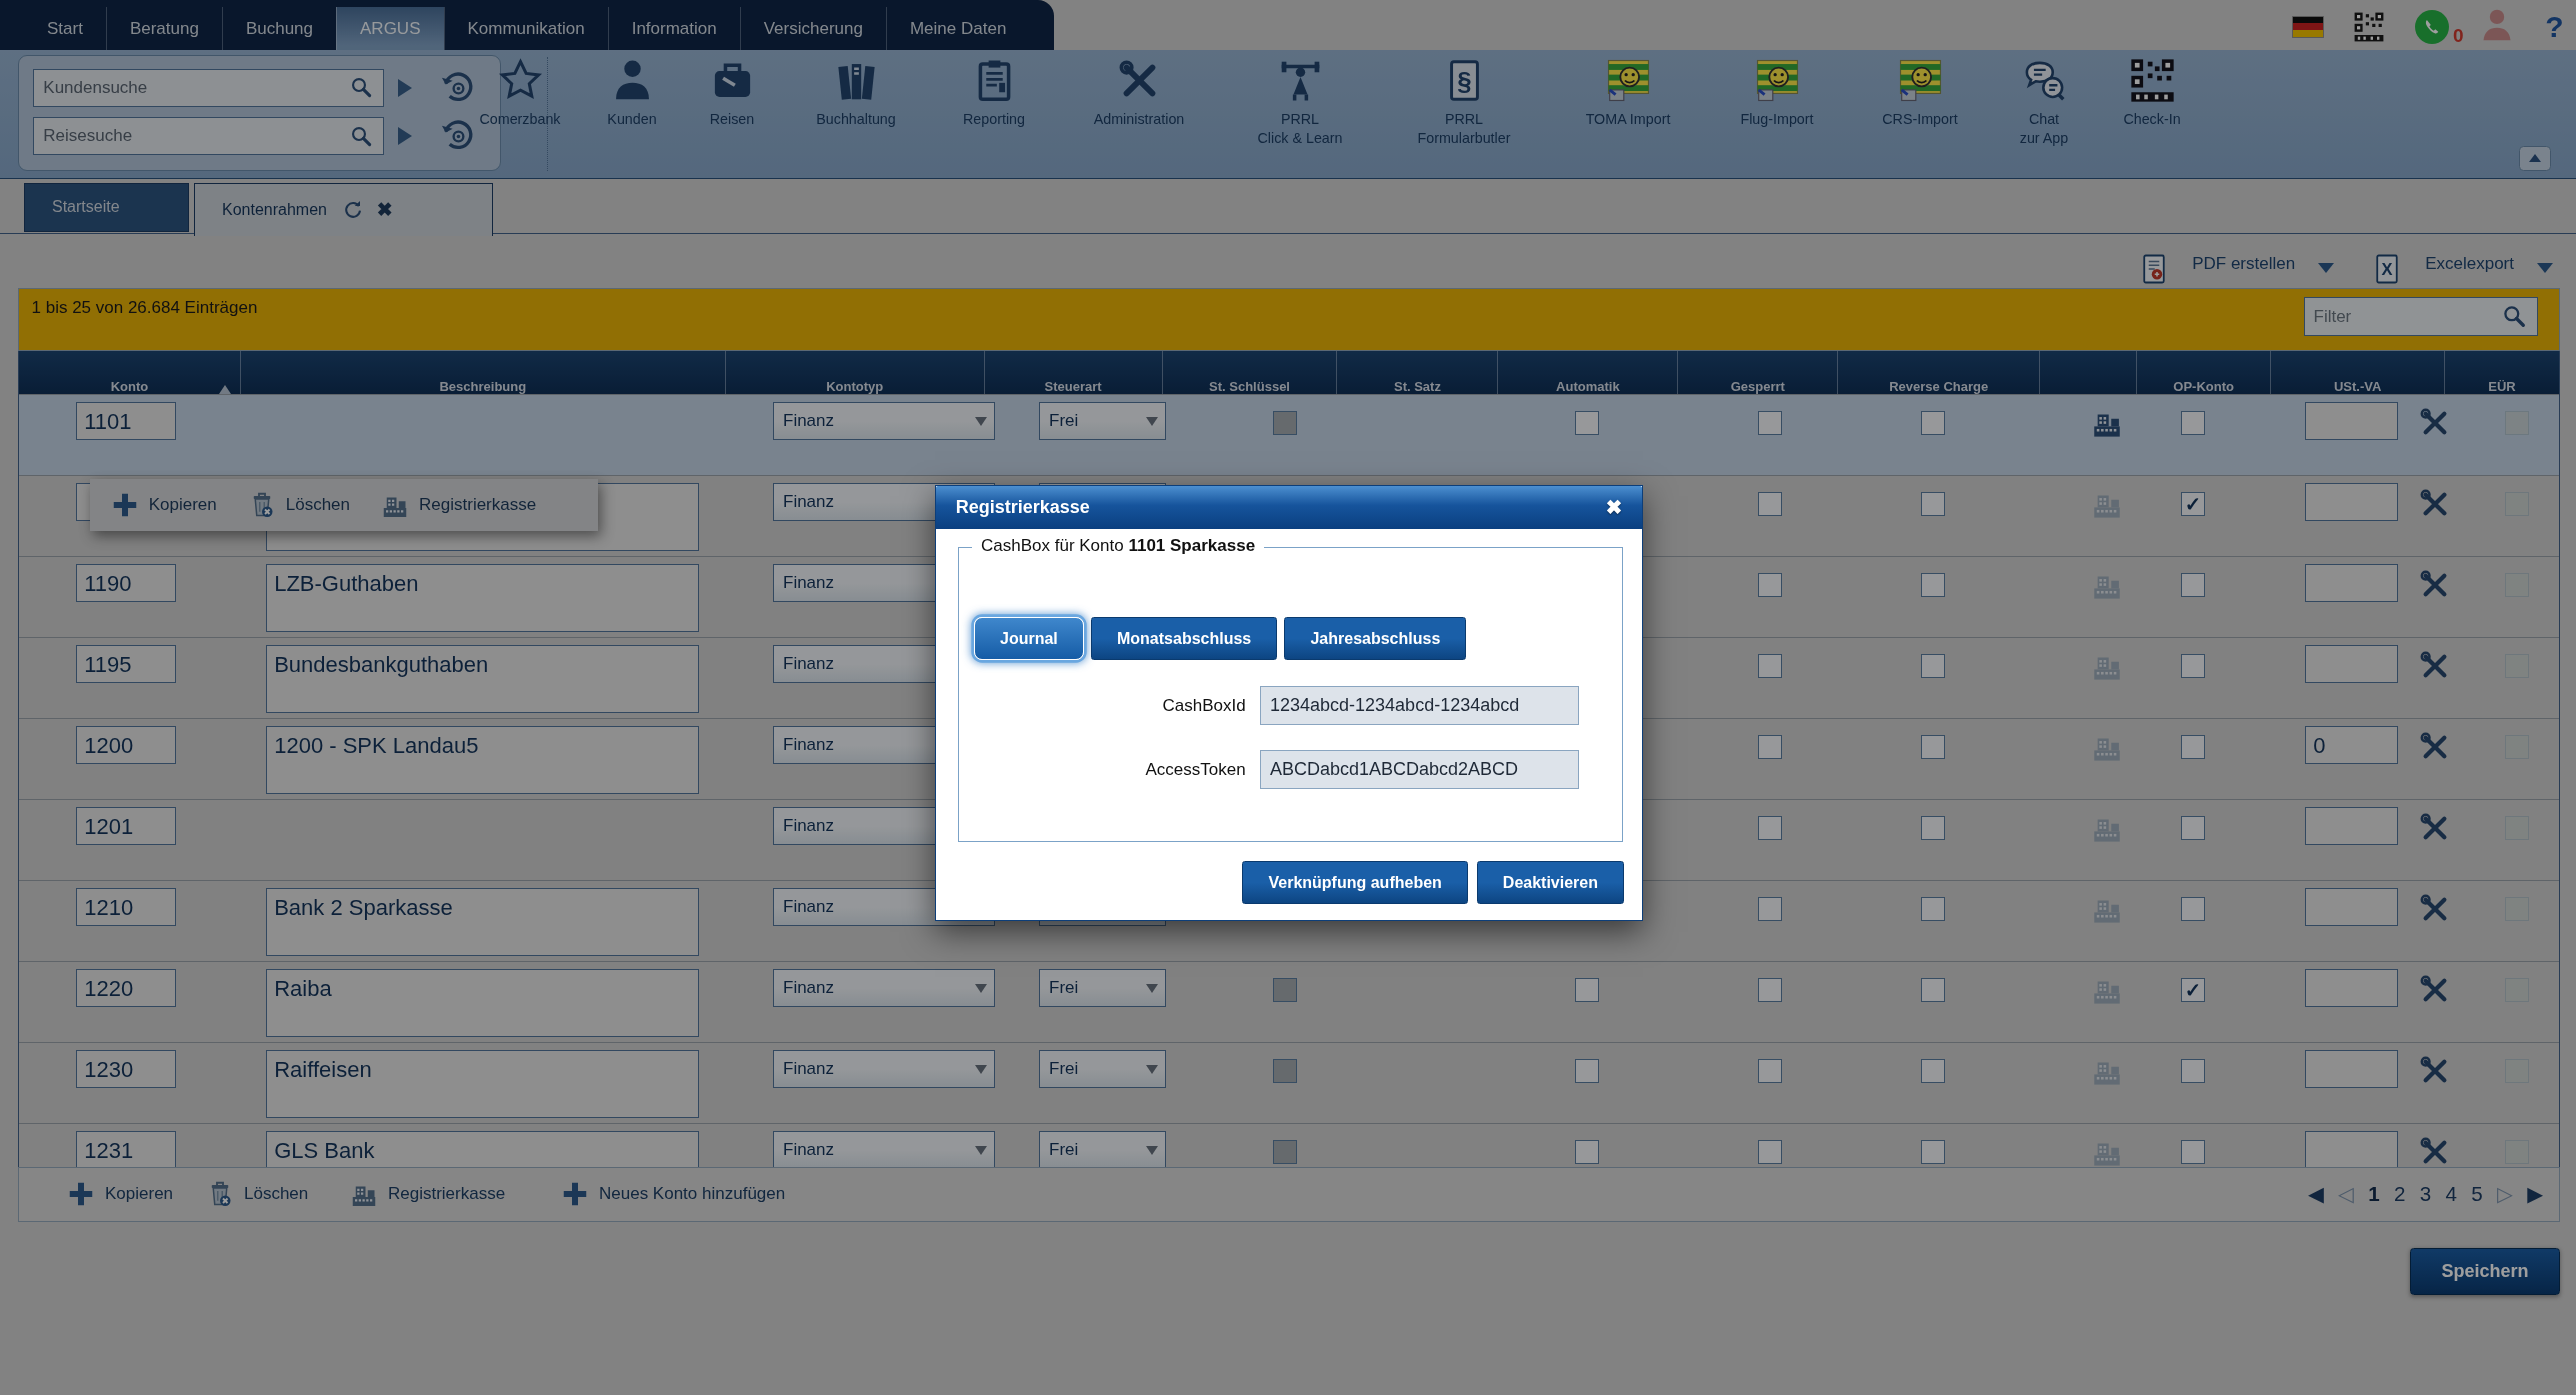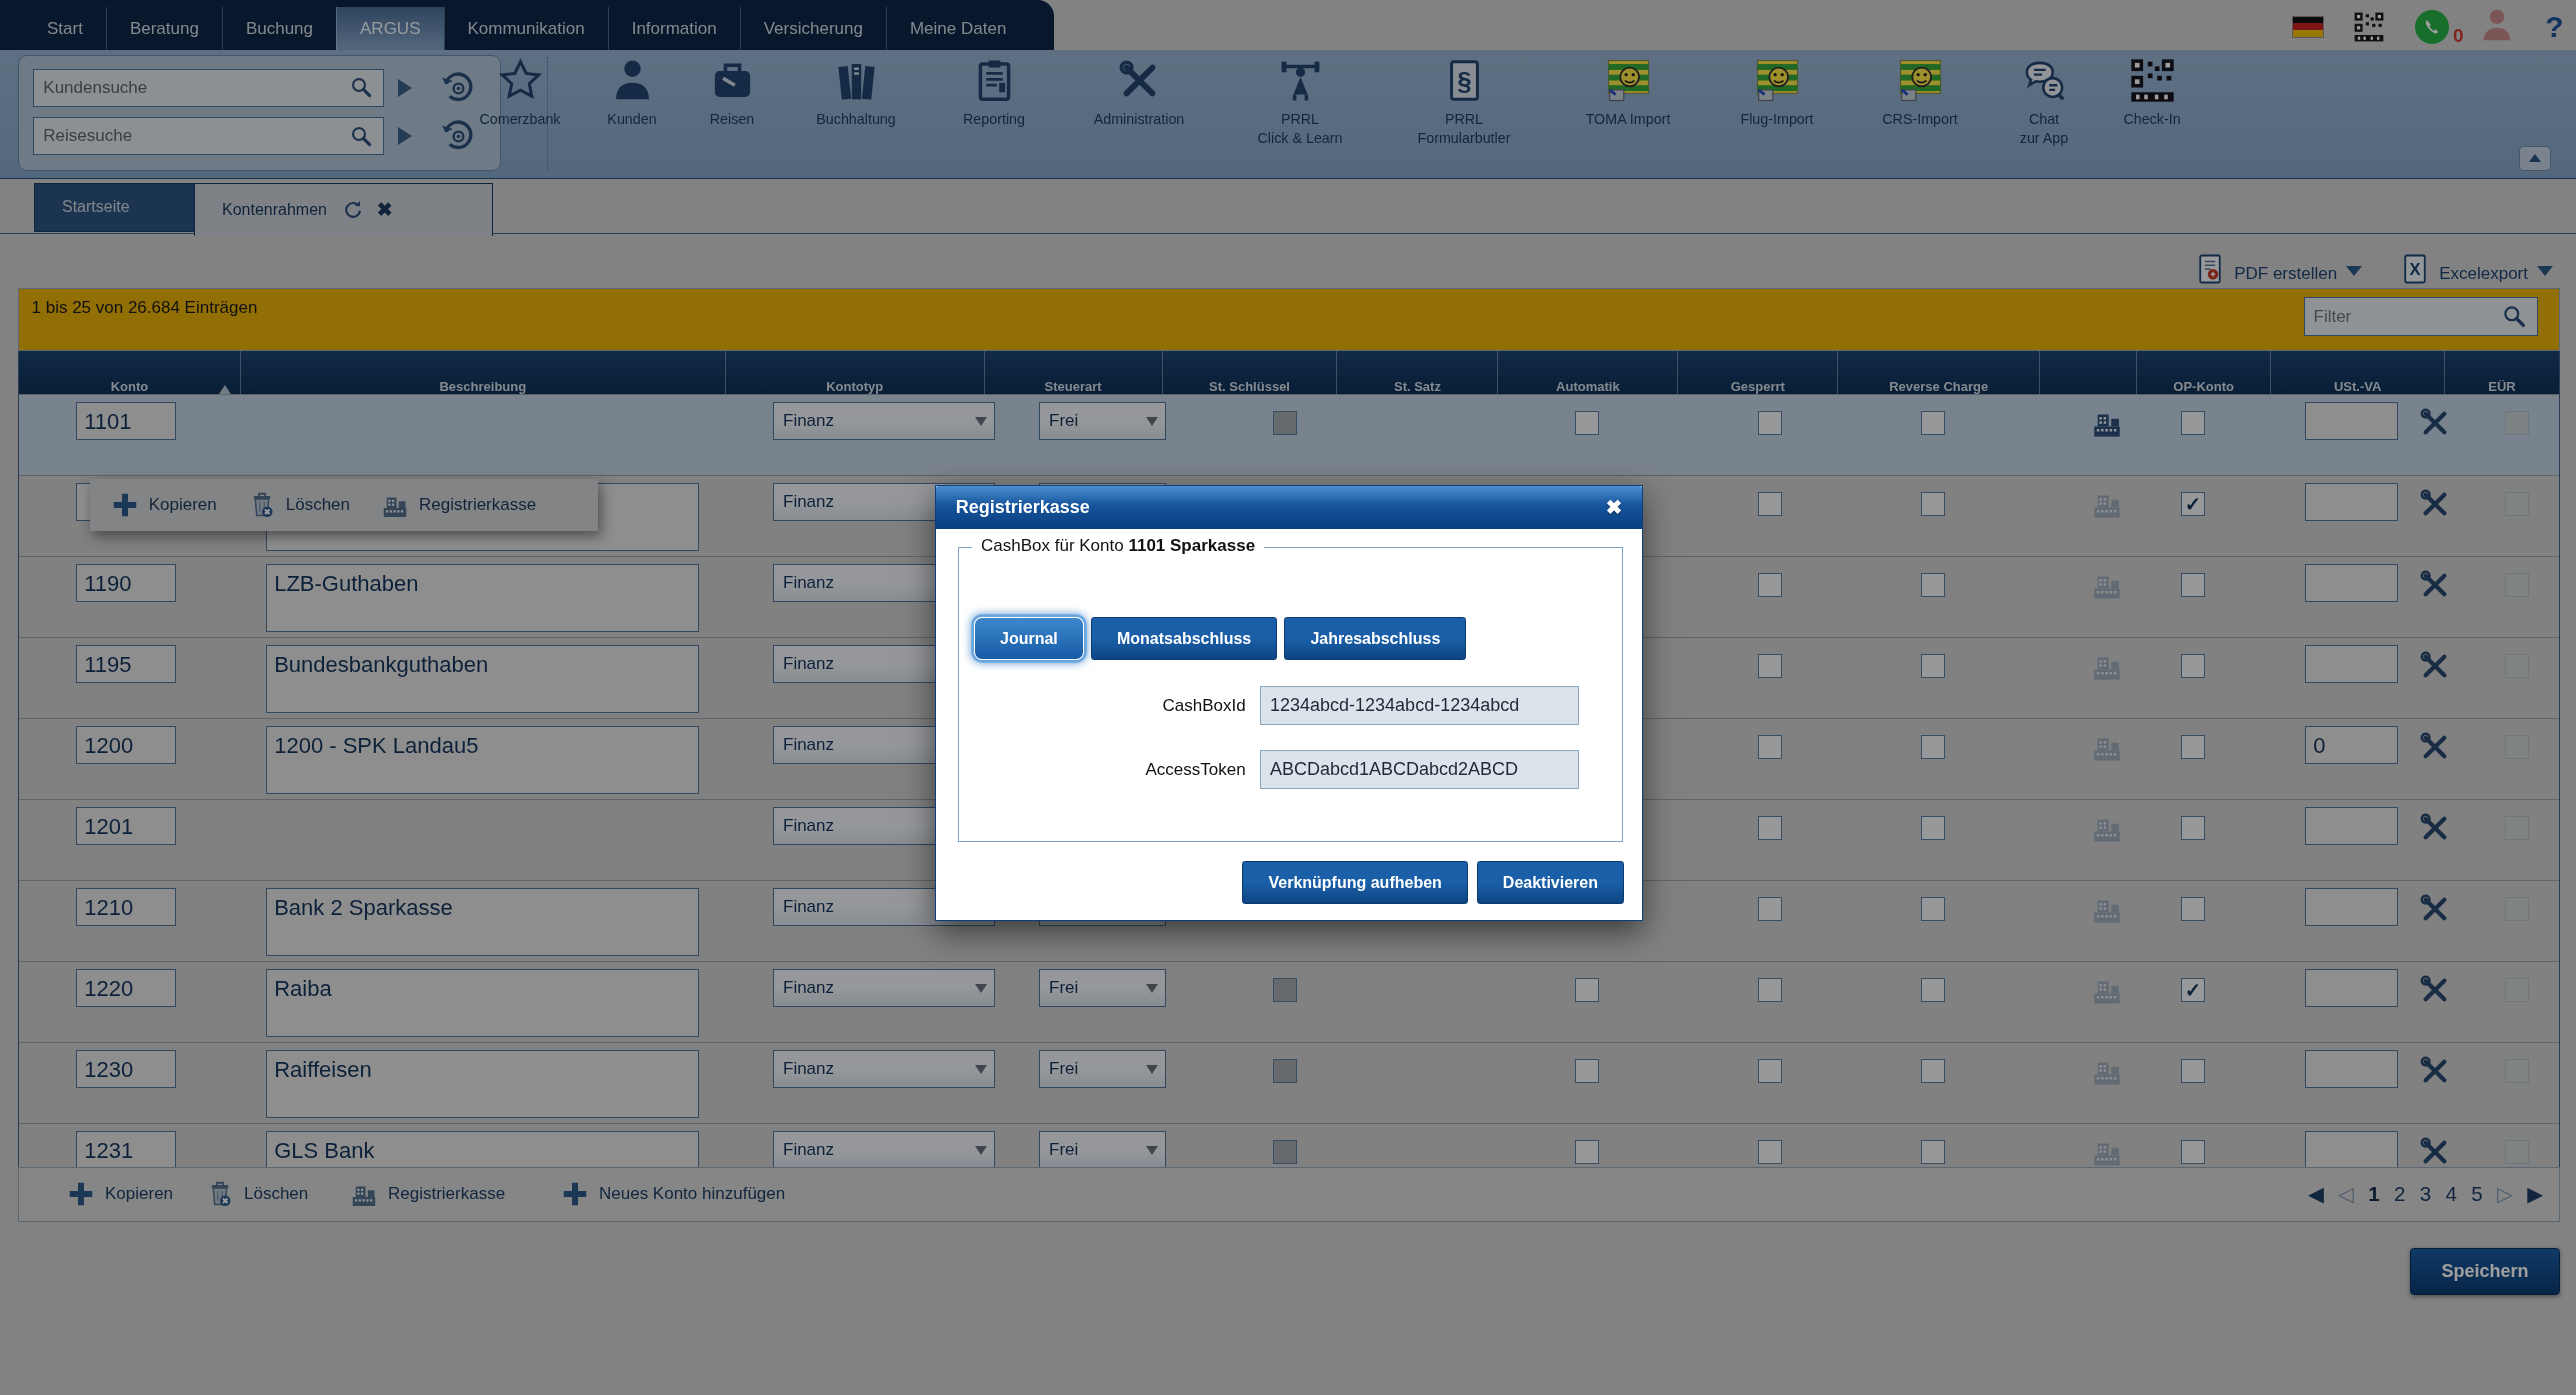--- a/index.html
+++ b/index.html
@@ -44,28 +44,28 @@
   .ritem { position:absolute; top:7.2px; width:134px; display:flex; flex-direction:column; align-items:center; cursor:pointer; }
   .ritem .ric { width:47px; height:47px; color:#23456e; margin-bottom:5.4px; }
   .ritem .rlab { font-size:14.3px; color:#1d3f66; line-height:19px; text-align:center; }
   .collapse-btn { position:absolute; right:25px; bottom:7.2px; width:32px; height:25px; background:#c5d4e4;
                   border:0.9px solid #6b8cab; border-radius:4.5px; display:flex; align-items:center; justify-content:center; }
   .collapse-btn:after { content:""; border:6.3px solid transparent; border-bottom:8px solid #2c5180; margin-top:-6.3px; }
 
   
   .doctabs { position:absolute; left:0; top:179px; width:2576px; height:55px; border-bottom:1.8px solid #41628a; }
   .dtab { position:absolute; top:3.6px; height:49px; display:flex; align-items:center; padding:0 27px; font-size:16px; cursor:pointer; }
-  .dtab.inactive { left:24px; width:165px; background:#2d5480; border:0.9px solid #1c3c64; color:#d3dae2;margin-left:10px; }
+  .dtab.inactive { left:24px; width:165px; background:#2d5480; border:0.9px solid #1c3c64; color:#d3dae2; }
   .dtab.active { left:194px; width:299px; background:#ccd2d8; border:1.8px solid #1c3c64; border-bottom:none; height:53px; color:#16365c; }
   .dtab .ticon { width:23px; height:23px; margin-left:14.3px; color:#2c4f79; cursor:pointer; }
   .dtab .tclose { margin-left:12.5px; font-size:19px; font-weight:bold; color:#1d3a5c; cursor:pointer; }
 
   
   .exportbar { position:absolute; right:23px; top:253px; height:32px; display:flex; align-items:center; gap:41px; }
-  .expitem { display:flex; align-items:flex-end; gap:9px; cursor:pointer; }
+  .expitem { display:flex; align-items:flex-start; gap:23px; cursor:pointer; }
   .expitem svg { width:27px; height:30px; }
   .expitem .elab { font-size:17px; color:#1d4470; }
   .caret { width:0; height:0; border:8px solid transparent; border-top:10.7px solid #2c5a8c; margin-top:9px; }
 
   
   .infobar { position:absolute; left:18px; top:288px; width:2542px; height:63px; background:#eab308; border:1.8px solid #93a9bc; }
   .count-text { position:absolute; left:12.5px; top:9px; font-size:17px; color:#1c1c1c; }
   .filterbox { position:absolute; right:21.5px; top:8px; width:234px; height:39px; background:#e9edf1; border:1.8px solid #51749c;
                display:flex; align-items:center; padding:0 9px; }
   .filterbox .ph { color:#6b7680; font-size:17px; flex:1; }

